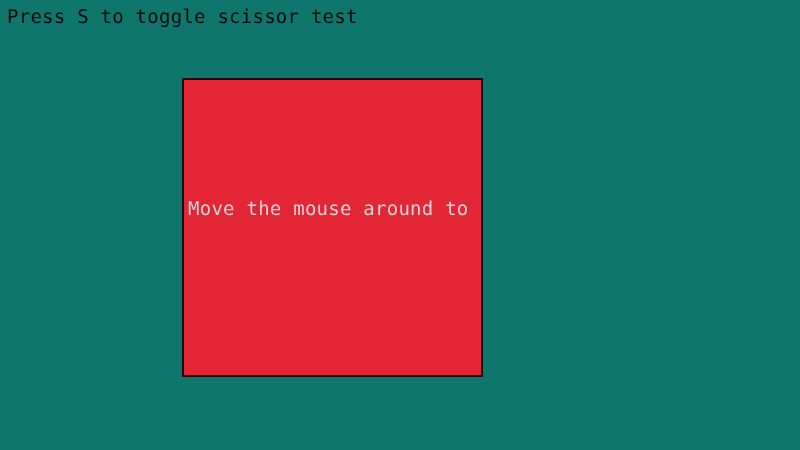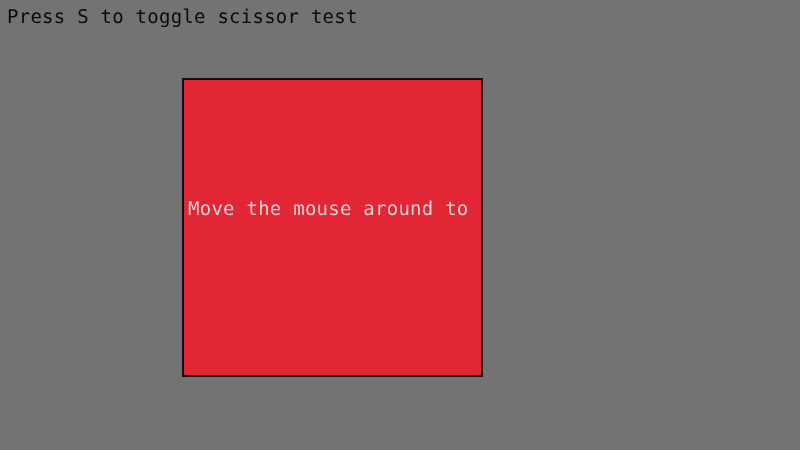--- a/index.html
+++ b/index.html
@@ -9,21 +9,21 @@
   body {
     width: 800px;
     height: 450px;
     overflow: hidden;
     font-family: "DejaVu Sans Mono", monospace;
   }
   #app {
     position: relative;
     width: 800px;
     height: 450px;
-    background: #737373;
+    background: #0f766e;
     text-decoration: underline;
   }
   
   #hint-text {
     position: absolute;
     left: 7px;
     top: 5px;
     color: #0a0a0a;
     font-family: "DejaVu Sans Mono", monospace;
     font-size: 19px;

